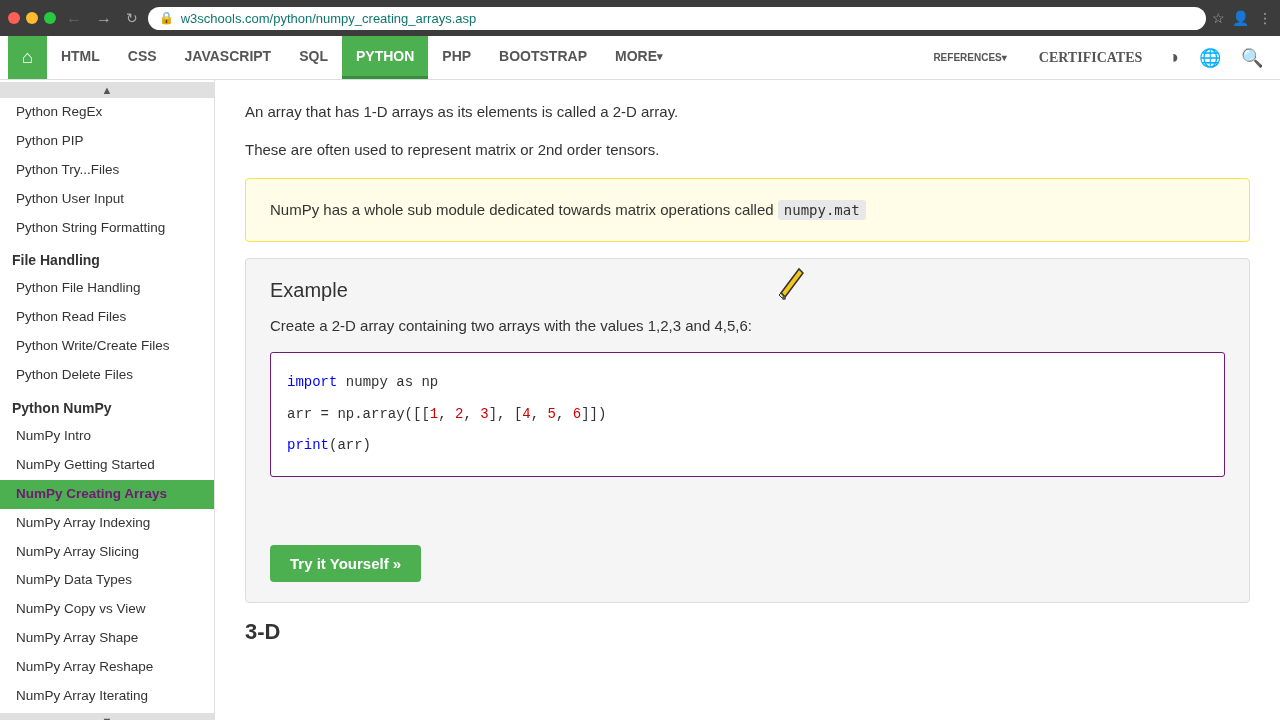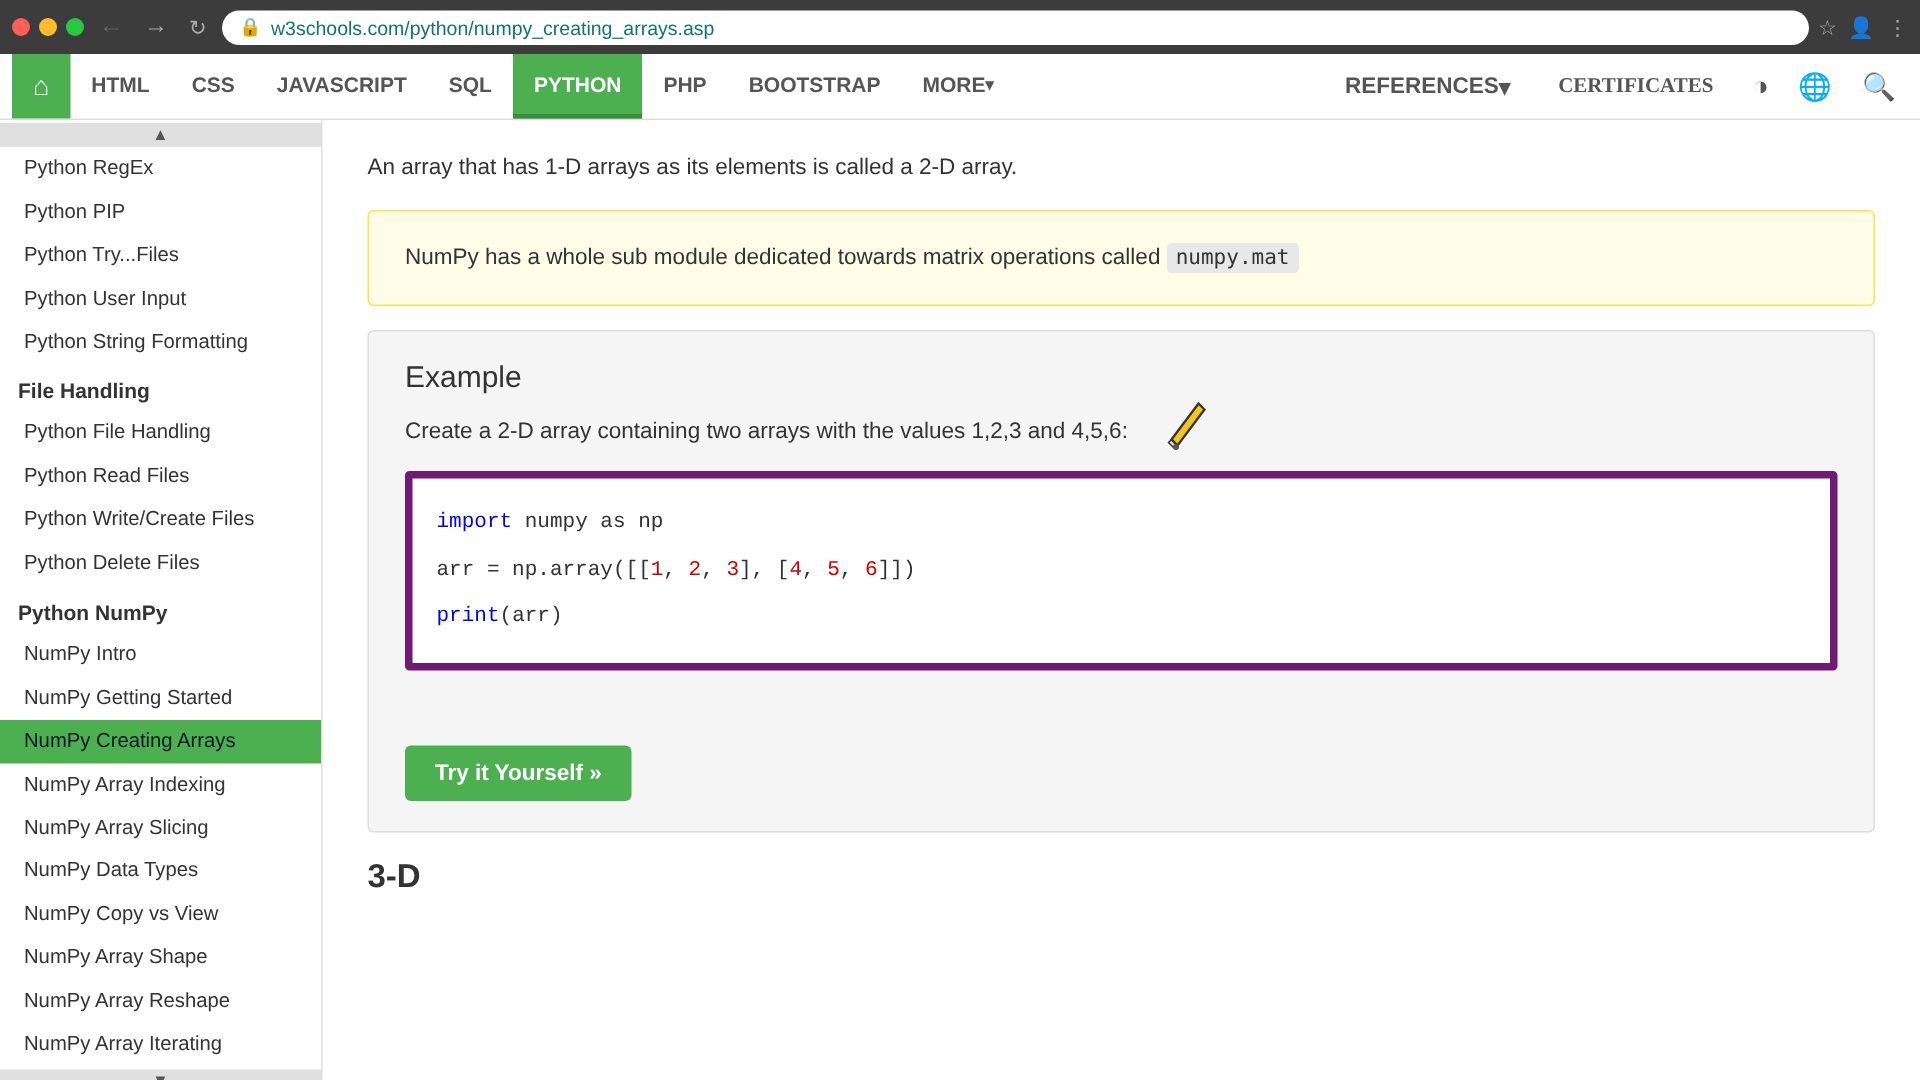--- a/index.html
+++ b/index.html
@@ -97,23 +97,23 @@
     .nav-right-btn {
       color: #555;
       font-size: 18px;
       cursor: pointer;
       padding: 0 8px;
       display: flex;
       align-items: center;
     }
     .references-btn {
       display: flex;
-      align-items: center;
+      align-items: flex-end;
       padding: 0 14px;
-      font-size: 15px;
+      font-size: 10px;
       font-weight: bold;
       color: #555;
       cursor: pointer;
     }
     .certificates-btn {
       display: flex;
       align-items: center;
       padding: 0 14px;
       font-size: 14px;
       font-weight: bold;
@@ -159,22 +159,22 @@
       display: block;
       padding: 5px 12px 5px 16px;
       font-size: 13.5px;
       color: #333;
       text-decoration: none;
       cursor: pointer;
       line-height: 1.4;
     }
     .sidebar-item.active {
       background: #4caf50;
-      color: #0f172a;
-      font-weight: normal;
+      color: #701a75;
+      font-weight: bold;
     }
 
     
     .main-content {
       flex: 1;
       overflow-y: auto;
       padding: 20px 30px;
       position: relative;
     }
 
@@ -215,27 +215,27 @@
       margin-bottom: 12px;
     }
     .example-desc {
       font-size: 15px;
       margin-bottom: 14px;
       color: #333;
     }
 
     .code-block {
       background: #fff;
-      border: 5px solid #701a75;
+      border: 1px solid #701a75;
       border-radius: 3px;
       padding: 18px 16px;
       font-family: Consolas, 'Courier New', monospace;
       font-size: 14px;
       line-height: 1.7;
-      margin-bottom: 14px;
+      margin-bottom: 32px;
     }
     .kw { color: #0000ff; font-weight: normal; }
     .num { color: #cc0000; }
 
     .try-btn {
       background: #4caf50;
       color: #fff;
       border: none;
       border-radius: 4px;
       padding: 10px 20px;
@@ -349,20 +349,21 @@
     <div class="pencil-cursor">
       <svg width="32" height="36" viewBox="0 0 32 36">
         <polygon points="6,28 10,32 28,8 24,4" fill="#f5c518" stroke="#333" stroke-width="1.5"></polygon>
         <polygon points="6,28 10,32 8,34 4,30" fill="#f5e0a0" stroke="#333" stroke-width="1"></polygon>
         <line x1="6" y1="28" x2="10" y2="32" stroke="#333" stroke-width="1.5"></line>
         <circle cx="9" cy="33" r="2" fill="#555"></circle>
       </svg>
     </div>
 
     <p>An array that has 1-D arrays as its elements is called a 2-D array.</p>
+    <p>These are often used to represent matrix or 2nd order tensors.</p>
 
     <div class="highlight-box">
       <span>NumPy has a whole sub module dedicated towards matrix operations called</span>
       <code>numpy.mat</code>
     </div>
 
     <div class="example-box">
       <div class="example-title">Example</div>
       <p class="example-desc">Create a 2-D array containing two arrays with the values 1,2,3 and 4,5,6:</p>
 

